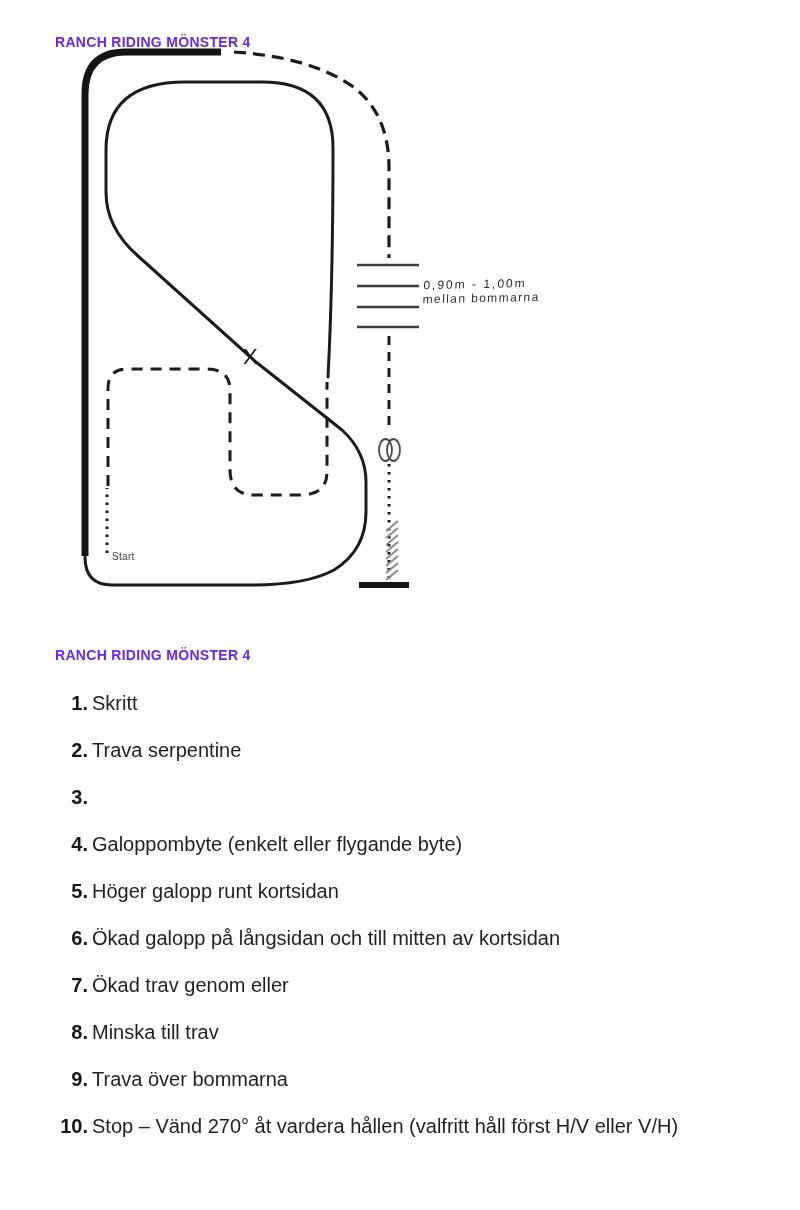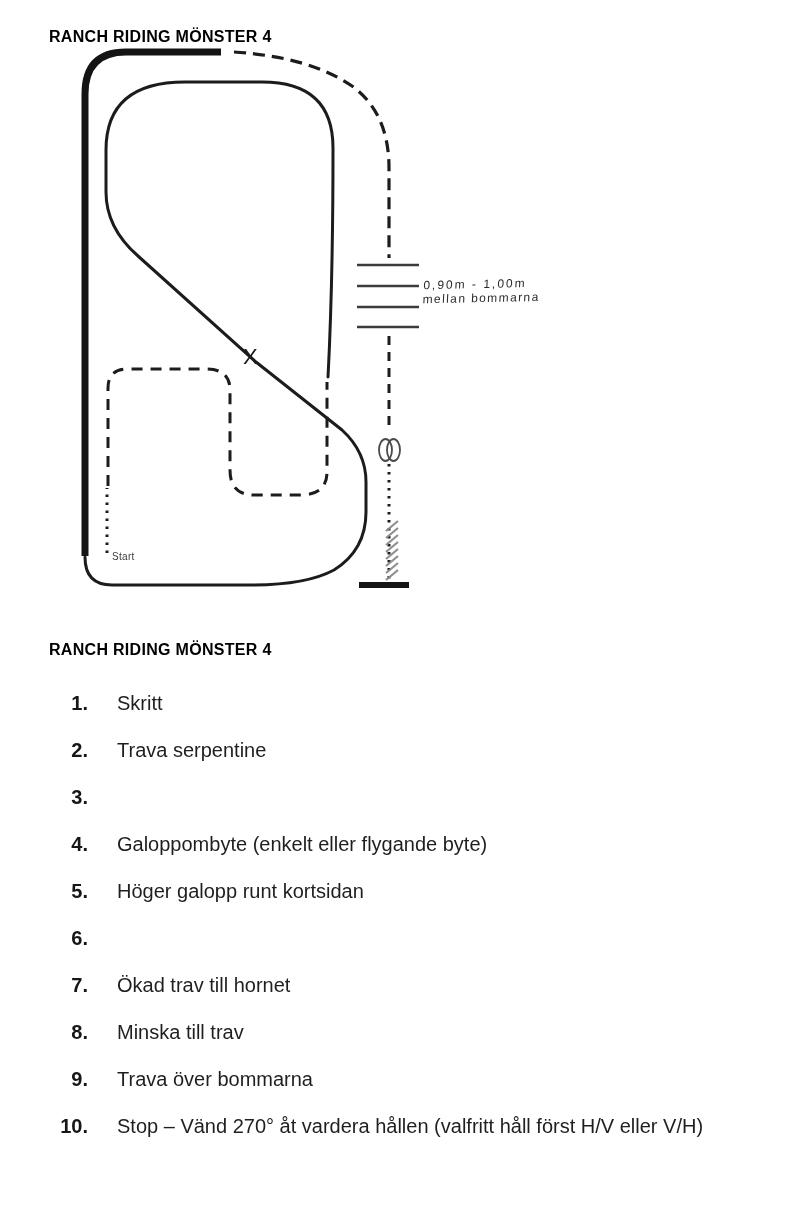--- a/index.html
+++ b/index.html
@@ -8,25 +8,25 @@
     background: #ffffff;
     font-family: "Liberation Sans", sans-serif;
     color: #1f1f1f;
     position: relative;
     overflow: hidden;
   }
   .page { position: relative; width: 800px; height: 1210px; background: #fff; }
 
   .doc-title {
     position: absolute;
-    font-size: 16px;
+    font-size: 14px;
     font-weight: 700;
     letter-spacing: 0.3px;
-    color: #000000;
-    margin: 12px;
+    color: #6d28d9;
+    margin: 18px;
     white-space: nowrap;
   }
   #title-top   { left: 37px; top: 16px; }
   #title-list  { left: 37px; top: 629px; }
 
   .diagram { position: absolute; left: 0; top: 0; width: 800px; height: 620px; }
   .diagram svg { position: absolute; left: 0; top: 0; }
 
   .x-marker {
     position: absolute; left: 243px; top: 344px;
@@ -51,21 +51,21 @@
     list-style: none; margin: 0; padding: 0;
     font-size: 20px; line-height: 26px;
   }
   .step { display: flex; margin-bottom: 21px; }
   .step .num {
     flex: 0 0 32px;
     text-align: right;
     font-weight: 700;
     color: #161616;
   }
-  .step .txt { margin-left: 29px; color: #1f1f1f; white-space: nowrap; }
+  .step .txt { margin-left: 4px; color: #1f1f1f; white-space: nowrap; }
 </style>
 </head>
 <body>
 
 <div class="page">
 
   <h1 id="title-top" class="doc-title">RANCH RIDING MÖNSTER 4</h1>
 
   <div class="diagram">
     <svg width="800" height="620" viewBox="0 0 800 620" aria-hidden="true">
@@ -156,24 +156,25 @@
     <li class="step">
       <span class="num">4.</span>
       <span class="txt">Galoppombyte (enkelt eller flygande byte)</span>
     </li>
     <li class="step">
       <span class="num">5.</span>
       <span class="txt">Höger galopp runt kortsidan</span>
     </li>
     <li class="step">
       <span class="num">6.</span>
+      <span class="txt">Ökad galopp på långsidan och till mitten av kortsidan</span>
     </li>
     <li class="step">
       <span class="num">7.</span>
-      <span class="txt">Ökad trav till hornet</span>
+      <span class="txt">Ökad trav genom eller</span>
     </li>
     <li class="step">
       <span class="num">8.</span>
       <span class="txt">Minska till trav</span>
     </li>
     <li class="step">
       <span class="num">9.</span>
       <span class="txt">Trava över bommarna</span>
     </li>
     <li class="step">

